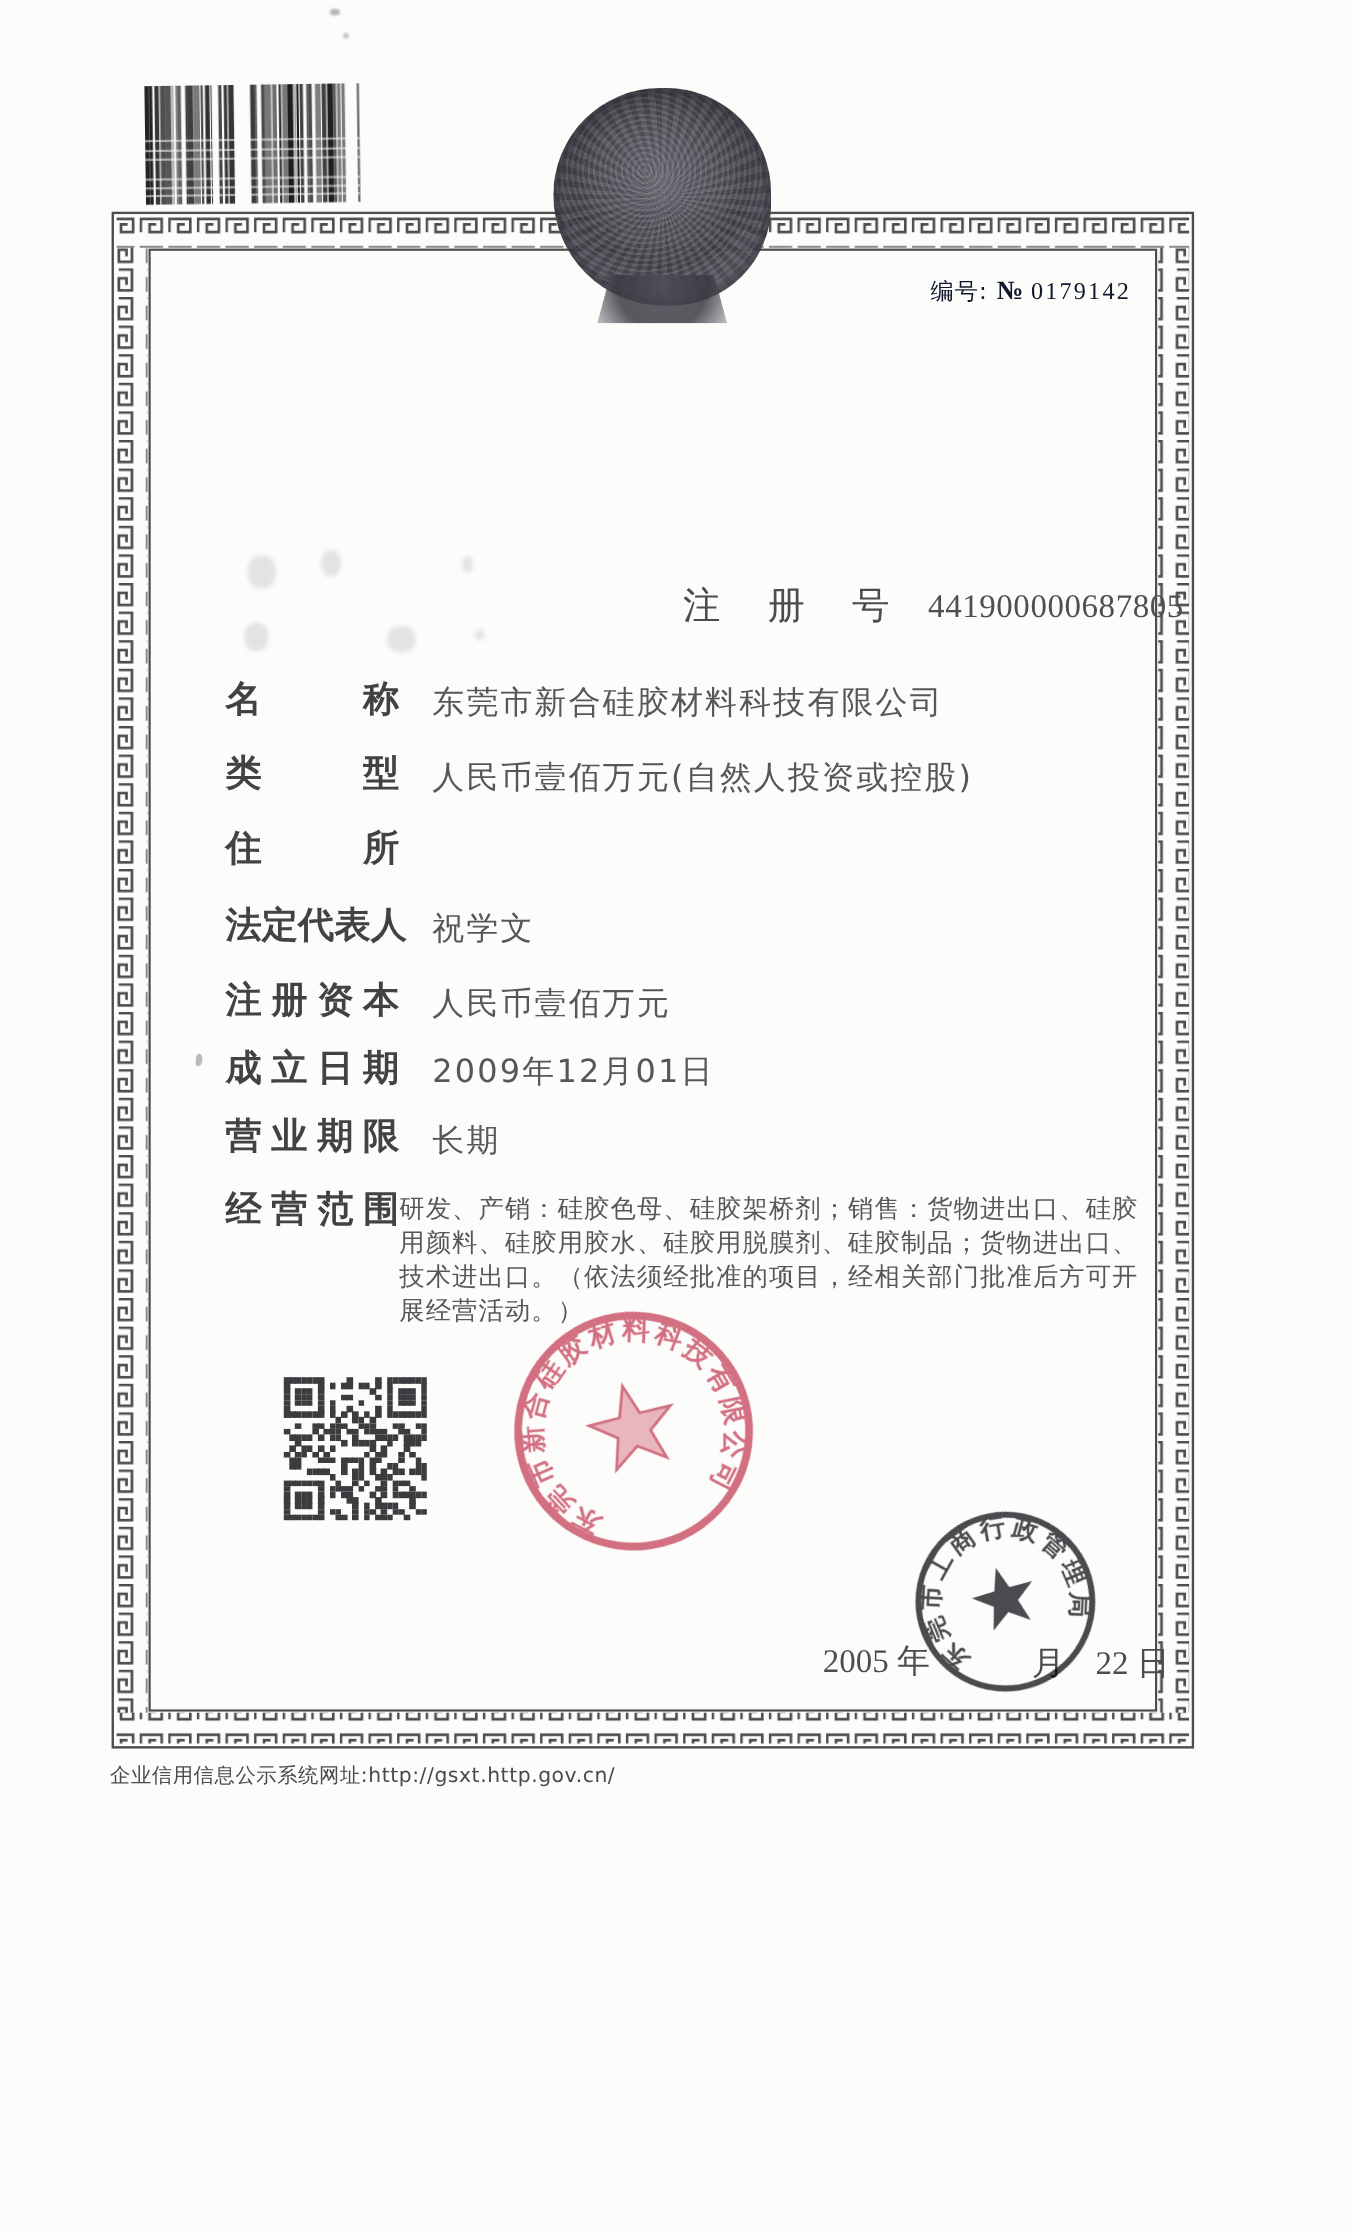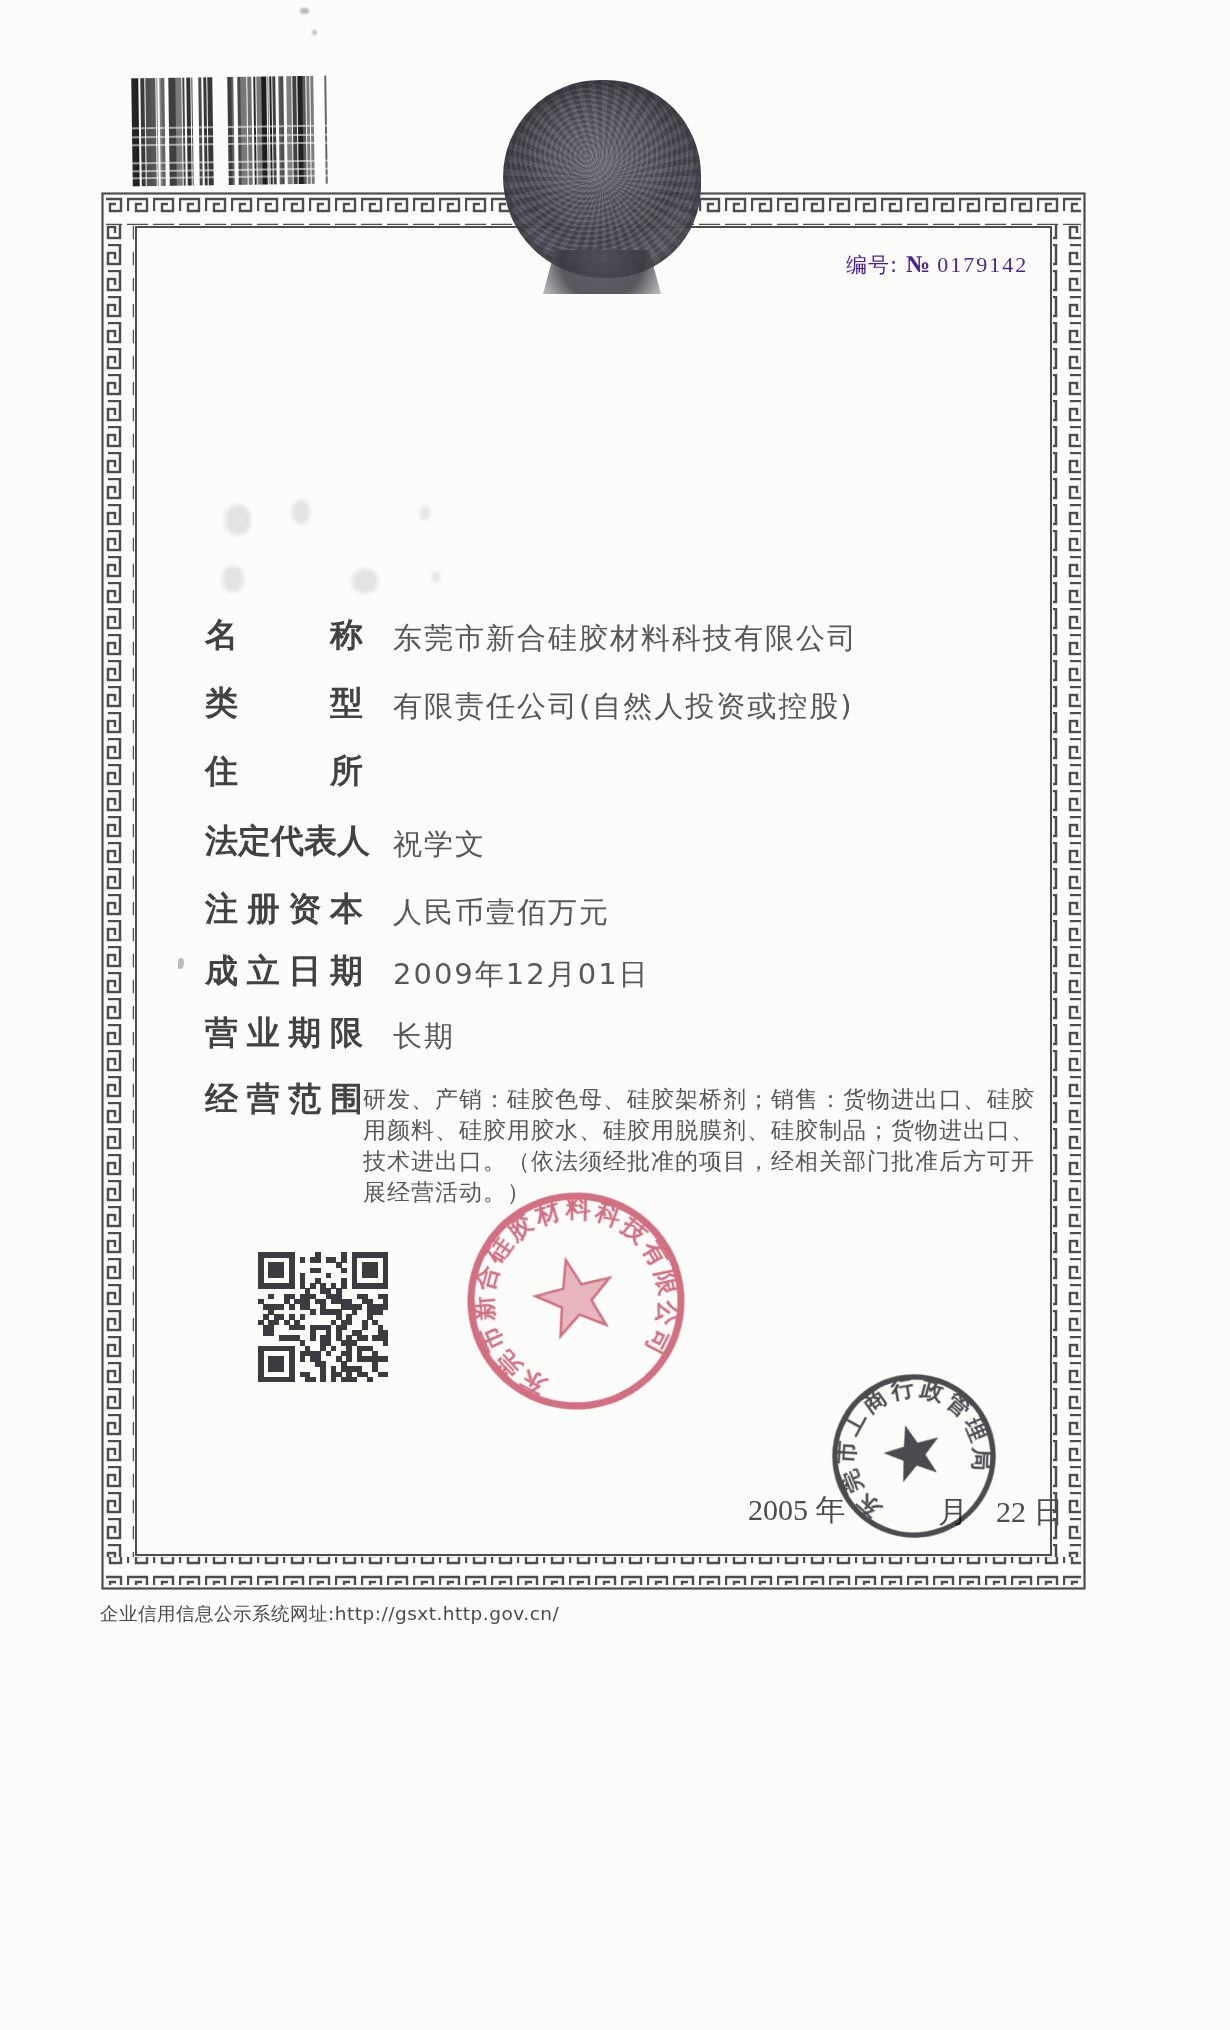--- a/index.html
+++ b/index.html
@@ -32,21 +32,21 @@
   .emblem::after{
     content:"";position:absolute;left:50%;bottom:-16px;transform:translateX(-50%);
     width:118px;height:44px;
     background:radial-gradient(circle at 50% 20%, rgba(80,80,90,.9), rgba(60,60,68,.85) 60%, rgba(110,110,118,.5) 95%);
     clip-path:polygon(10% 0,90% 0,100% 100%,0 100%);
     filter:blur(.4px);
   }
   
   .serial{
     position:absolute;left:846px;top:251px;z-index:4;
-    font-size:21px;letter-spacing:1px;color:#4c1d95;white-space:nowrap;
+    font-size:21px;letter-spacing:1px;color:#0f172a;white-space:nowrap;
   }
   .serial .nomark{font-family:"Liberation Serif",serif;font-weight:bold;font-size:24px;padding:0 6px 0 8px;}
   .serial .num{font-family:"Liberation Serif",serif;font-size:22px;letter-spacing:2px;}
   
   .title{
     position:absolute;left:282px;top:338px;z-index:4;
     font-size:128px;font-weight:900;letter-spacing:42px;line-height:1.05;
     color:#3a3a3c;white-space:nowrap;
     text-shadow:0 0 1px rgba(60,60,60,.6);
   }
@@ -166,34 +166,38 @@
     <rect x="5" y="1365" width="975" height="28" fill="url(#mh)"></rect>
     <rect x="5" y="33" width="28" height="1332" fill="url(#mv)"></rect>
     <rect x="952" y="33" width="28" height="1332" fill="url(#mv)"></rect>
   </svg>
 
   <div class="serial">
     <span>编号:</span><span class="nomark">№</span><span class="num">0179142</span>
   </div>
 
 
+  <div class="regline">
+    <span class="rlabel">注 册 号</span>
+    <span class="rnum">441900000687805</span>
+  </div>
 
   <div class="row" style="top:616px">
     <div class="f-label j-label">
         <span>名</span>
         <span>称</span>
       </div>
     <div class="f-value">东莞市新合硅胶材料科技有限公司</div>
   </div>
   <div class="row" style="top:684px">
     <div class="f-label j-label">
         <span>类</span>
         <span>型</span>
       </div>
-    <div class="f-value">有限责任公司(自然人投资或控股)</div>
+    <div class="f-value">人民币壹佰万元(自然人投资或控股)</div>
   </div>
   <div class="row addr" style="top:752px">
     <div class="f-label j-label">
         <span>住</span>
         <span>所</span>
       </div>
   </div>
   <div class="row" style="top:822px">
     <div class="f-label j-label">
         <span>法</span>

